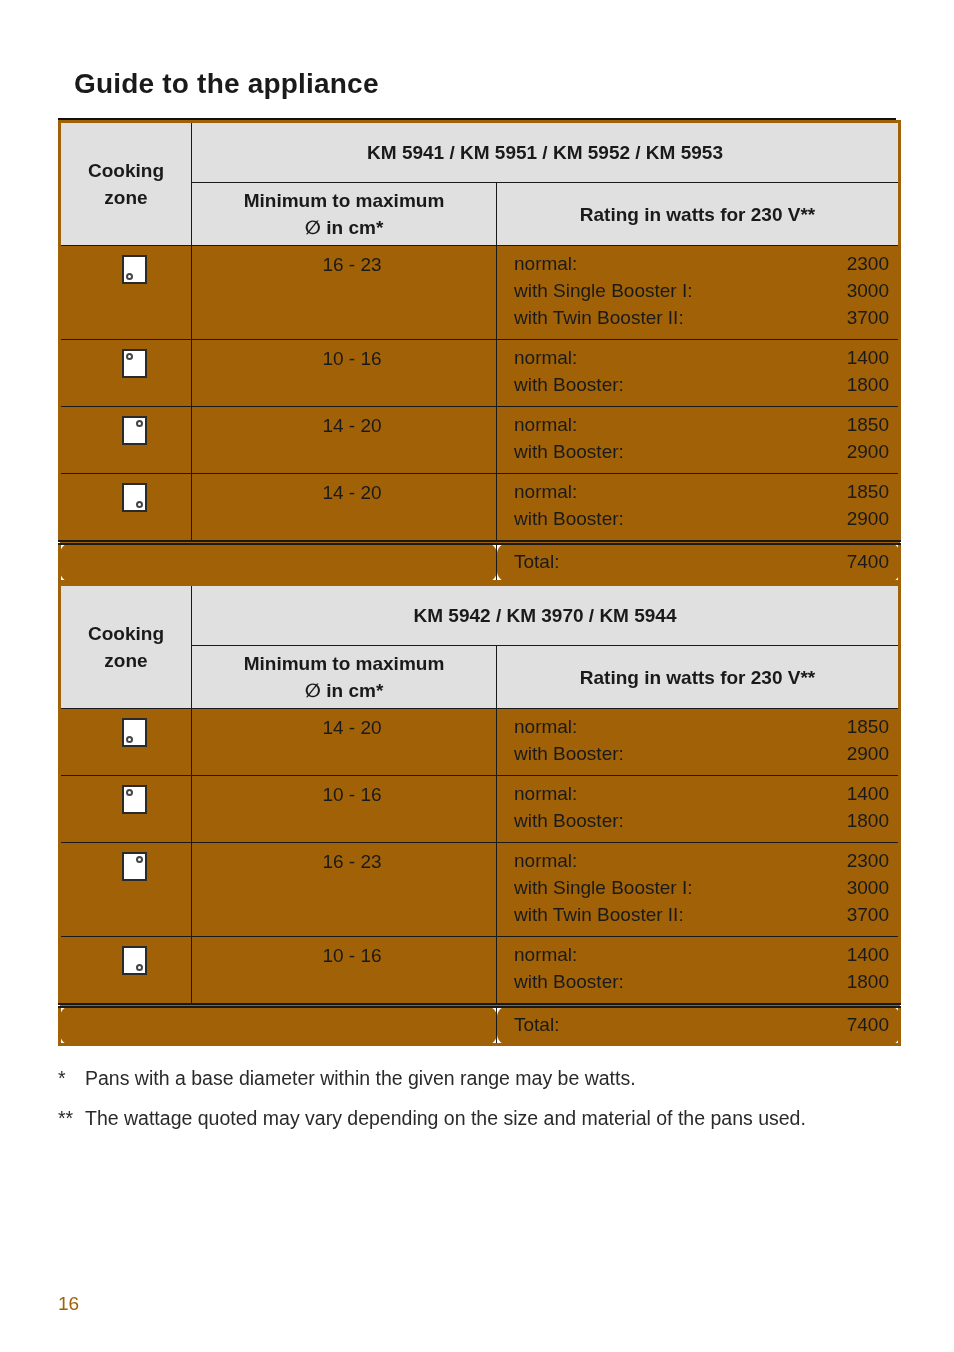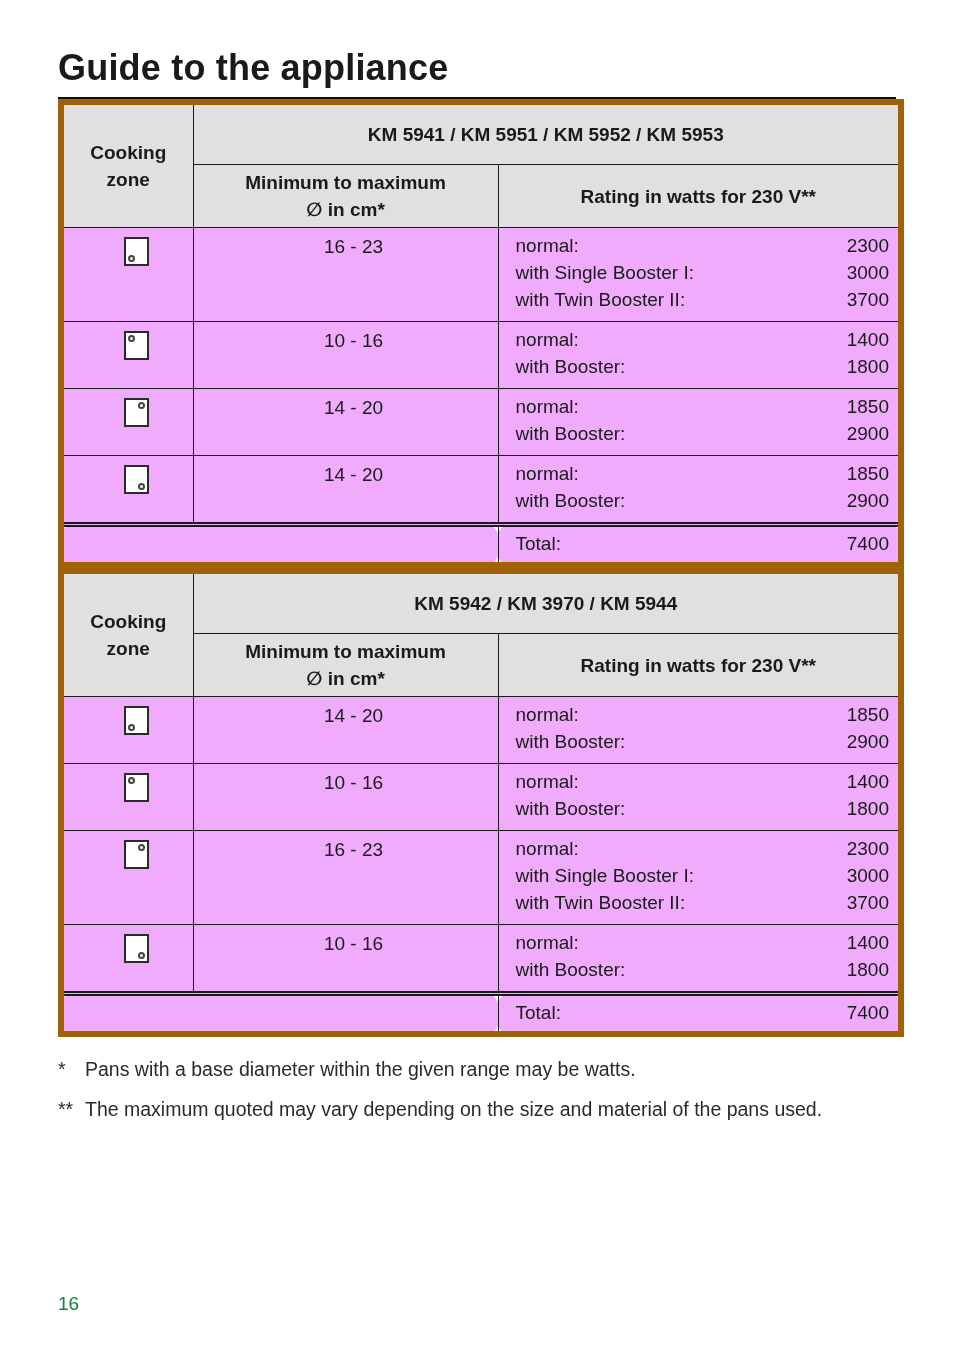--- a/index.html
+++ b/index.html
@@ -8,58 +8,58 @@
     width: 954px; height: 1352px;
     background: #ffffff;
     color: #1a1a1a;
     font-family: "Liberation Sans", "DejaVu Sans", sans-serif;
     position: relative;
     overflow: hidden;
   }
   .content { padding: 50px 58px 0 58px; }
 
   .page-title {
-    font-size: 36px; font-weight: bold;
-    margin: 0; line-height: 36px; letter-spacing: 0.2px;
+    font-size: 28px; font-weight: bold;
+    margin: 16px; line-height: 36px; letter-spacing: 0.2px;
   }
   .title-rule {
     height: 0; border-bottom: 2px solid #111;
     margin-top: 11px; margin-bottom: 0;
     width: 838px;
   }
   .section-heading {
     font-size: 23px; font-weight: bold;
     margin: 29px 0 13px 0; line-height: 26px;
   }
 
   table.zones-table {
     border-collapse: collapse;
     table-layout: fixed;
     width: 840px;
-    border: 6px solid #a16207;
+    border: 3px solid #a16207;
   }
   .zones-table col.c1 { width: 132px; }
   .zones-table col.c2 { width: 305px; }
   .zones-table col.c3 { width: 403px; }
 
   .zones-table th, .zones-table td {
     border: 1.5px solid #1a1a1a;
     font-size: 19px;
   }
   .zones-table th {
     background: #e0e0e0;
     font-weight: bold;
     text-align: center;
     line-height: 27px;
   }
   .zone-head { vertical-align: middle; padding: 4px 6px; }
   .models-head { height: 40px; vertical-align: middle; padding: 16px 6px; }
   .sub-head { height: 61px; vertical-align: middle; padding: 4px 6px; }
 
-  .zones-table td { vertical-align: top; background: #f0abfc; padding-left: 17px; }
+  .zones-table td { vertical-align: top; background: #a16207; padding-left: 17px; }
   .icon-cell { text-align: center; padding-top: 9px; }
   .range-cell { text-align: center; padding-top: 5px; line-height: 27px; }
   .rating-cell { padding: 4px 9px 8px 9px; line-height: 27px; }
   .rline { display: flex; justify-content: space-between; }
   .rlabel { text-align: right; }
   .rvalue { text-align: left; }
 
   .total-row td { border-top: 5px double #1a1a1a; border-radius: 11px; }
   .total-left { background: #fff; }
   .total-cell { padding: 3px 9px 5px 9px; line-height: 27px; }
@@ -84,21 +84,21 @@
   .dot.pos-bottom-right { right: 2px; bottom: 2px; }
 
   .footnotes { margin-top: 19px; }
   .footnote { display: flex; font-size: 19.5px; line-height: 27px; margin-bottom: 13px; color: #2a2a2a; }
   .fmark { flex: none; width: 27px; }
   .ftext { width: 800px; }
 
   .page-number {
     position: absolute;
     left: 58px; top: 1293px;
-    font-size: 19px; color: #15803d;
+    font-size: 19px; color: #a16207;
   }
   .t2 { margin-top: 0; }
 </style>
 </head>
 <body>
 
 <div class="content">
 
   <h1 class="page-title">Guide to the appliance</h1>
   <div class="title-rule"></div>
@@ -324,19 +324,19 @@
   </table>
 </div>
 
   <div class="footnotes">
     <div class="footnote">
       <span class="fmark">*</span>
       <span class="ftext">Pans with a base diameter within the given range may be watts.</span>
     </div>
     <div class="footnote">
       <span class="fmark">**</span>
-      <span class="ftext">The maximum quoted may vary depending on the size and material of the pans used.</span>
+      <span class="ftext">The wattage quoted may vary depending on the size and material of the pans used.</span>
     </div>
   </div>
 
 </div>
 
 <div class="page-number">16</div>
 
 </body></html>

